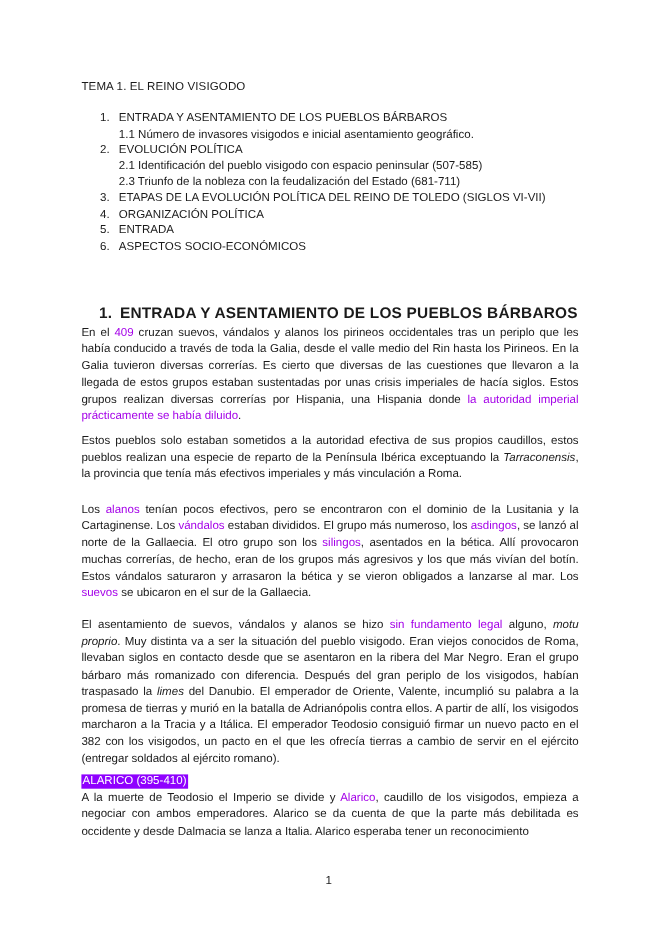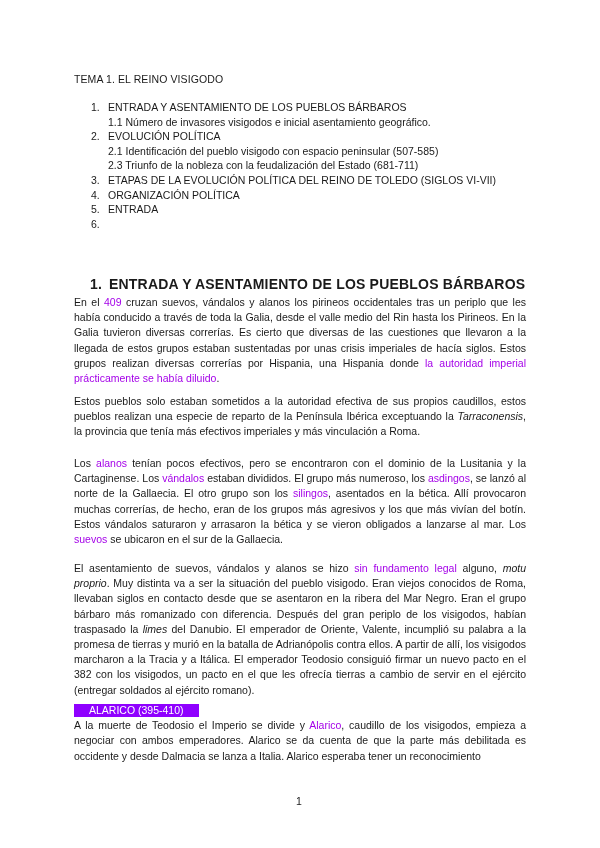--- a/index.html
+++ b/index.html
@@ -13,21 +13,21 @@
   .toc-sub { padding-left: 34px; }
   .section-heading { position: absolute; left: 90px; top: 276px; font-size: 14px; font-weight: bold; letter-spacing: 0.2px; }
   .section-heading .num { display: inline-block; width: 19px; }
   .body { position: absolute; left: 74px; width: 452px; font-size: 10.5px; line-height: 15.2px; text-align: justify; }
   .p1 { top: 295px; }
   .p2 { top: 394px; }
   .p3 { top: 456px; }
   .p4 { top: 561px; }
   .p5 { top: 703px; }
   .hl { color: #a400e8; }
-  .subhead { display: inline-block; background: #8f00ff; color: #ffffff; padding: 0 15px; line-height: 13px; }
+  .subhead { display: inline-block; background: #8f00ff; color: #ffffff; padding: 0 1px; line-height: 13px; }
   .page-num { position: absolute; left: 296px; top: 795px; font-size: 10.5px; }
   p { margin: 0; }
 </style>
 </head>
 <body>
 
 <div class="page">
 
   <div class="doc-title">TEMA 1. EL REINO VISIGODO</div>
 
@@ -52,20 +52,21 @@
     <div class="toc-item">
       <span class="toc-num">4.</span>
       <span>ORGANIZACIÓN POLÍTICA</span>
     </div>
     <div class="toc-item">
       <span class="toc-num">5.</span>
       <span>ENTRADA</span>
     </div>
     <div class="toc-item">
       <span class="toc-num">6.</span>
+      <span>ASPECTOS SOCIO-ECONÓMICOS</span>
     </div>
   </div>
 
   <div class="section-heading">
     <span class="num">1.</span><span>ENTRADA Y ASENTAMIENTO DE LOS PUEBLOS BÁRBAROS</span>
   </div>
 
   <p class="body p1"><span>En el </span><span class="hl">409</span><span> cruzan suevos, vándalos y alanos los pirineos occidentales tras un periplo que les había conducido a través de toda la Galia, desde el valle medio del Rin hasta los Pirineos. En la Galia tuvieron diversas correrías. Es cierto que diversas de las cuestiones que llevaron a la llegada de estos grupos estaban sustentadas por unas crisis imperiales de hacía siglos. Estos grupos realizan diversas correrías por Hispania, una Hispania donde </span><span class="hl">la autoridad imperial prácticamente se había diluido</span><span>.</span></p>
 
   <p class="body p2"><span>Estos pueblos solo estaban sometidos a la autoridad efectiva de sus propios caudillos, estos pueblos realizan una especie de reparto de la Península Ibérica exceptuando la </span><em>Tarraconensis</em><span>, la provincia que tenía más efectivos imperiales y más vinculación a Roma.</span></p>

